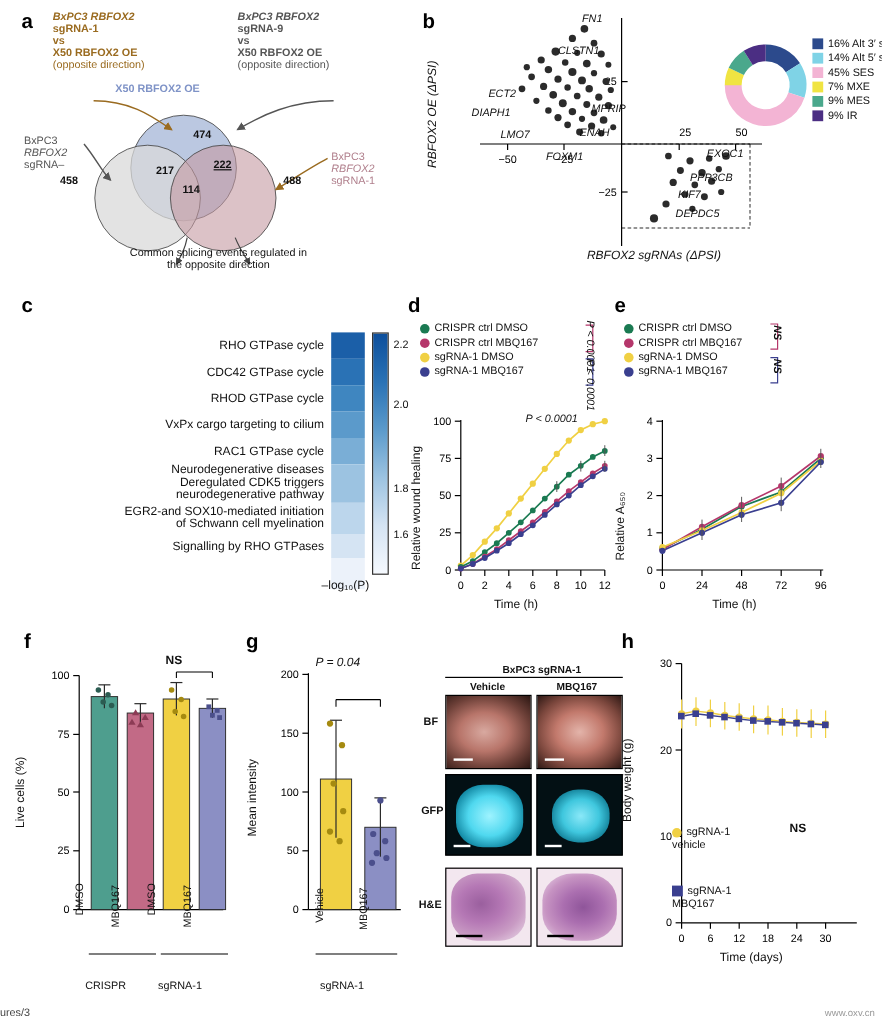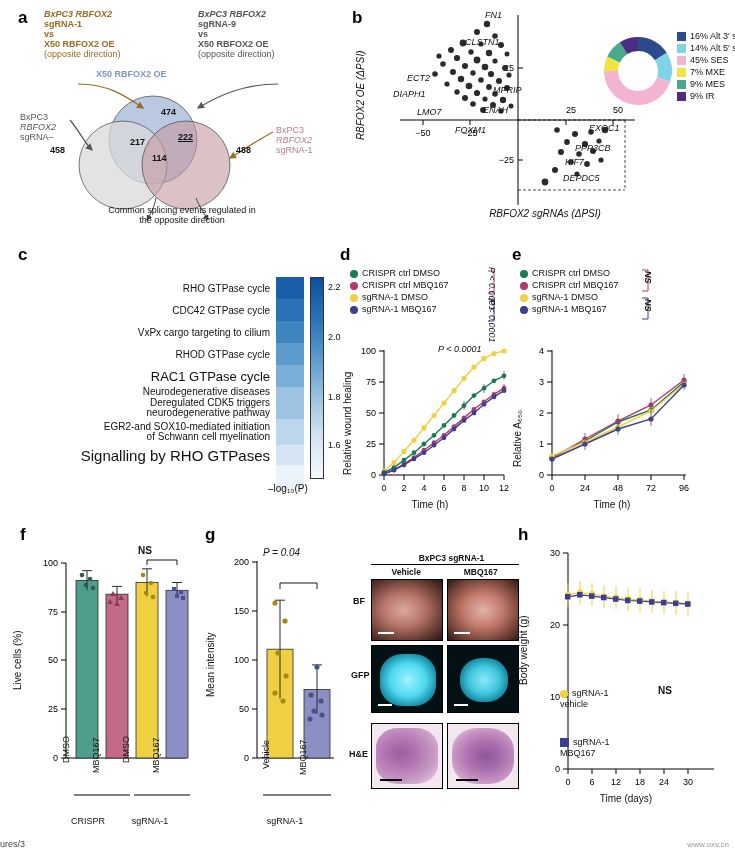--- a/index.html
+++ b/index.html
@@ -259,48 +259,48 @@
     <div class="legrow"><span class="legsq" style="background:#4b2e83"></span><span>9%</span> <span>IR</span></div>
   </div>
 </div>
 
 <div class="panel" id="panelC">
   <div class="plabel" style="left:0px; top:0px;">c</div>
 
   <div style="position:absolute; left:0px; top:32px; width:252px;">
     <div style="height:22px; display:flex; align-items:center; justify-content:flex-end; font-size:10px; text-align:right;">RHO GTPase cycle</div>
     <div style="height:22px; display:flex; align-items:center; justify-content:flex-end; font-size:10px; text-align:right;">CDC42 GTPase cycle</div>
+    <div style="height:22px; display:flex; align-items:center; justify-content:flex-end; font-size:10px; text-align:right;">RHOD GTPase cycle</div>
     <div style="height:22px; display:flex; align-items:center; justify-content:flex-end; font-size:10px; text-align:right;">VxPx cargo targeting to cilium</div>
-    <div style="height:22px; display:flex; align-items:center; justify-content:flex-end; font-size:10px; text-align:right;">RHOD GTPase cycle</div>
-    <div style="height:22px; display:flex; align-items:center; justify-content:flex-end; font-size:13px; text-align:center;">RAC1 GTPase cycle</div>
+    <div style="height:22px; display:flex; align-items:center; justify-content:flex-end; font-size:10px; text-align:center;">RAC1 GTPase cycle</div>
     <div style="height:32px; display:flex; align-items:center; justify-content:flex-end; font-size:10px; text-align:right; white-space:pre-line; line-height:10.5px;">Neurodegenerative diseases
 Deregulated CDK5 triggers
 neurodegenerative pathway</div>
     <div style="height:26px; display:flex; align-items:center; justify-content:flex-end; font-size:10px; text-align:right; white-space:pre-line; line-height:10.5px;">EGR2-and SOX10-mediated initiation
 of Schwann cell myelination</div>
-    <div style="height:20px; display:flex; align-items:center; justify-content:flex-end; font-size:15px; text-align:right;">Signalling by RHO GTPases</div>
+    <div style="height:20px; display:flex; align-items:center; justify-content:flex-end; font-size:10px; text-align:right;">Signalling by RHO GTPases</div>
   </div>
 
   <div style="position:absolute; left:258px; top:32px; width:28px;">
     <div style="height:22px; background:#1b5fa8;"></div>
     <div style="height:22px; background:#2a72b5;"></div>
     <div style="height:22px; background:#3f86c0;"></div>
     <div style="height:22px; background:#5b9acb;"></div>
     <div style="height:22px; background:#7aaed6;"></div>
     <div style="height:32px; background:#9cc3e1;"></div>
     <div style="height:26px; background:#bcd6ec;"></div>
     <div style="height:20px; background:#d5e4f3;"></div>
     <div style="height:26px; background:#ecf2fa;"></div>
   </div>
 
   <div style="position:absolute; left:292px; top:32px; width:14px; height:202px; border:1px solid #333;
        background:linear-gradient(to bottom,#0d4f9c,#2a72b5,#5b9acb,#9cc3e1,#d5e4f3,#f5f9fe);"></div>
   <div class="txt" style="left:310px; top:38px;">2.2</div>
   <div class="txt" style="left:310px; top:88px;">2.0</div>
-  <div class="txt" style="left:310px; top:148px;">1.8</div>
+  <div class="txt" style="left:310px; top:158px;">1.8</div>
   <div class="txt" style="left:310px; top:196px;">1.6</div>
   <div class="txt" style="left:250px; top:238px; font-size:10px;">–log₁₀(P)</div>
 </div>
 
 <div class="panel" id="panelD">
   <div class="plabel" style="left:0px; top:0px;">d</div>
 
   <div style="position:absolute; left:10px; top:22px;">
     <div class="legrow"><span class="legdot" style="background:#1a7a52"></span><span>CRISPR ctrl DMSO</span></div>
     <div class="legrow"><span class="legdot" style="background:#b5376b"></span><span>CRISPR ctrl MBQ167</span></div>

